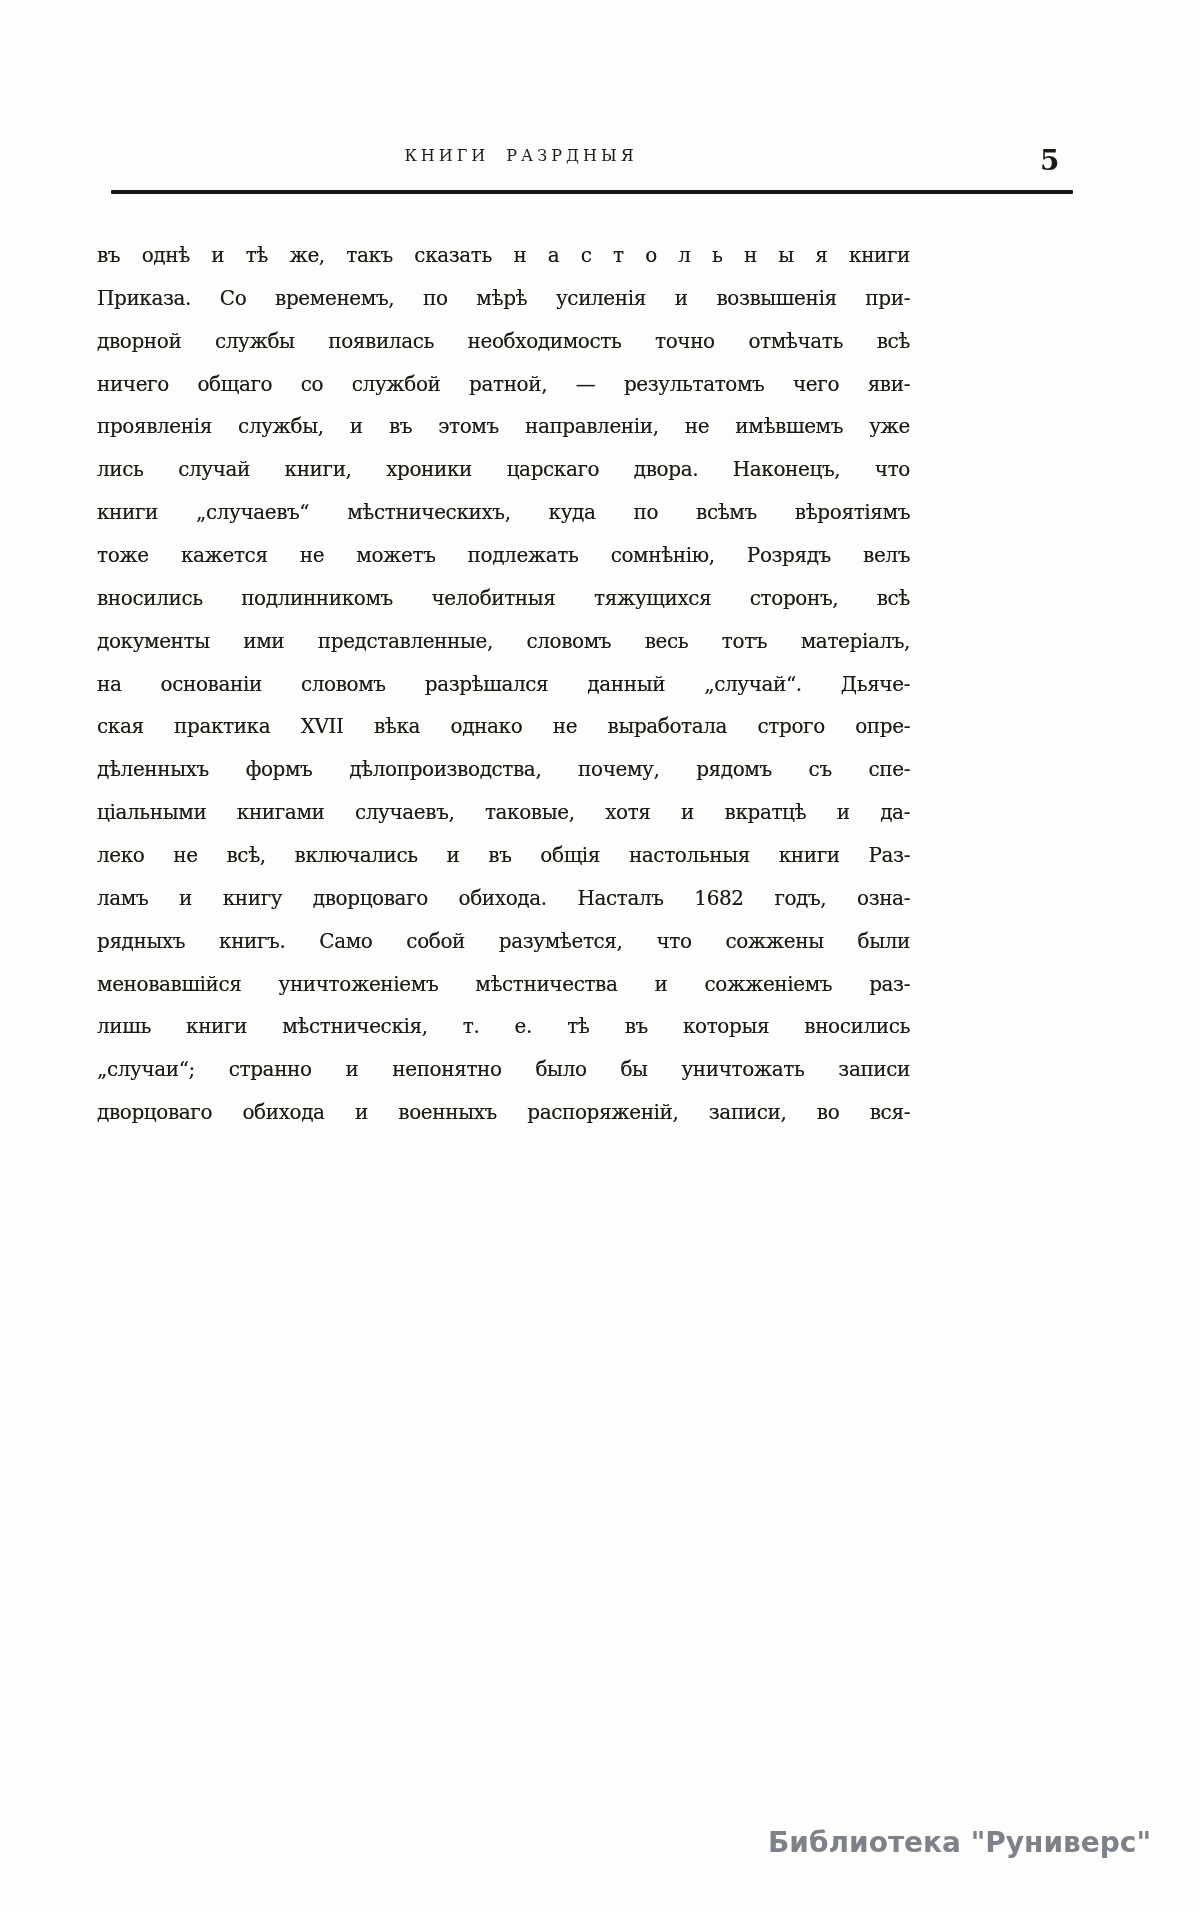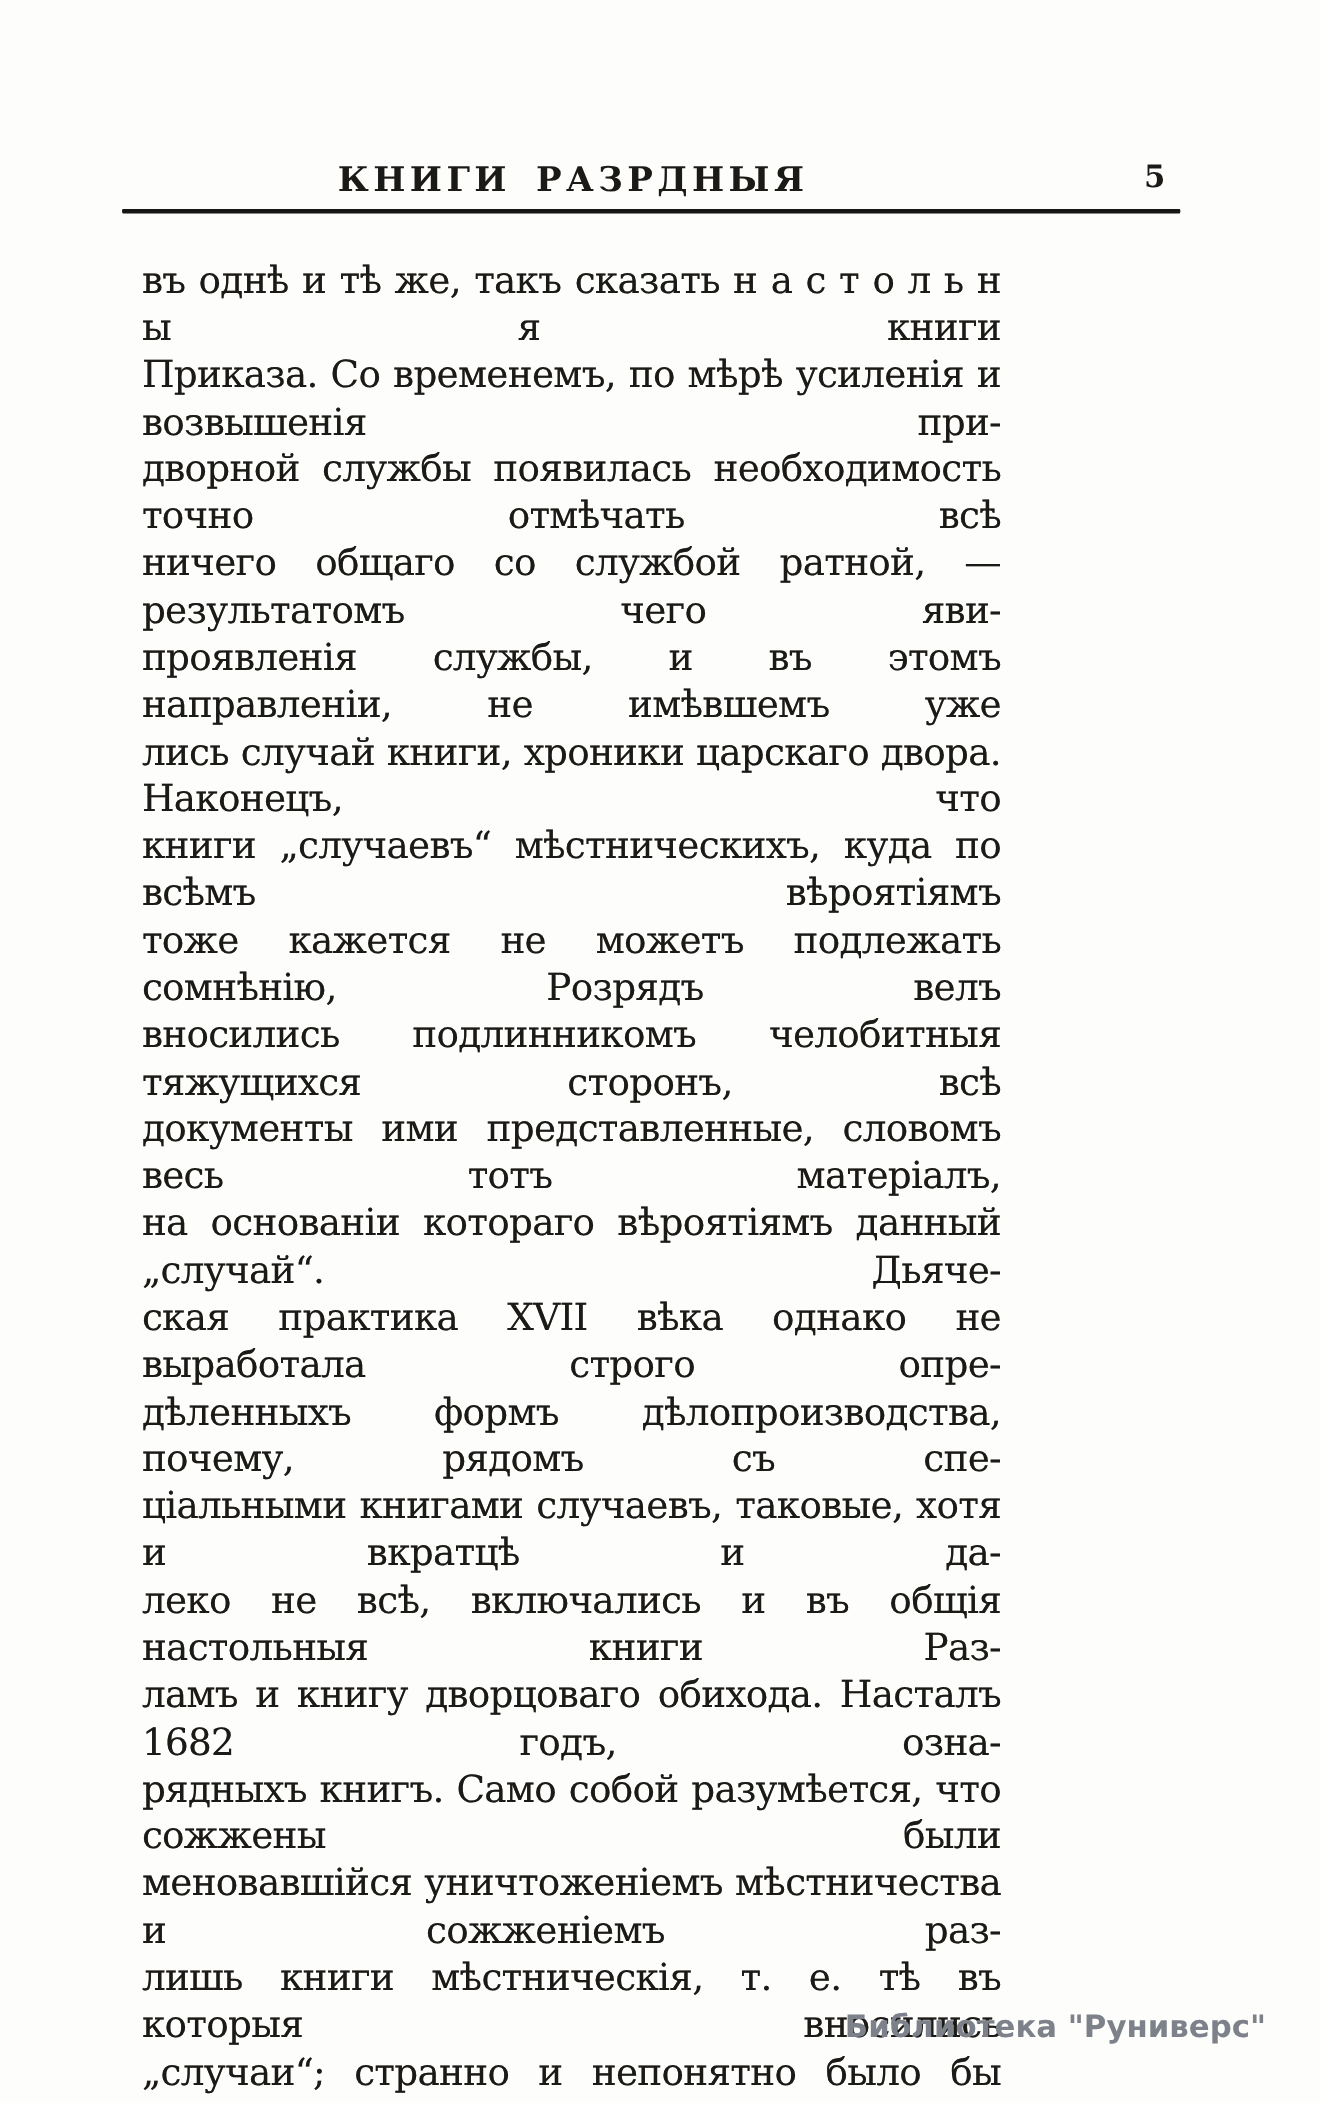--- a/index.html
+++ b/index.html
@@ -21,22 +21,22 @@
     top: 146px;
     left: 97px;
     width: 848px;
     height: 34px;
   }
   .running-title {
     position: absolute;
     left: 0;
     width: 100%;
     text-align: center;
-    font-size: 31px;
-    font-weight: bold;
+    font-size: 16px;
+    font-weight: normal;
     letter-spacing: 4px;
     word-spacing: 8px;
     white-space: nowrap;
   }
   .page-number {
     position: absolute;
     top: 144px;
     left: 1040px;
     font-size: 28px;
     font-weight: bold;
@@ -50,29 +50,28 @@
     background: #161616;
     border-radius: 1px;
   }
   .body-text {
     position: absolute;
     top: 234px;
     left: 97px;
     width: 813px;
   }
   .line {
-    font-size: 34px;
+    font-size: 20px;
     line-height: 42.86px;
     letter-spacing: -0.02em;
     white-space: normal;
     text-align: justify;
     text-align-last: justify;
     text-justify: inter-word;
     text-shadow: 0 0 0.5px rgba(20,18,15,0.55);
-    margin-left: 32px;
   }
   .watermark {
     position: absolute;
     top: 1826px;
     left: 768px;
     width: 280px;
     font-family: "DejaVu Sans", "Liberation Sans", sans-serif;
     font-size: 28px;
     font-weight: bold;
     color: var(--watermark_gray, #7d818a);
@@ -92,21 +91,21 @@
       <div class="line">въ однѣ и тѣ же, такъ сказать н а с т о л ь н ы я книги</div>
       <div class="line">Приказа. Со временемъ, по мѣрѣ усиленія и возвышенія при-</div>
       <div class="line">дворной службы появилась необходимость точно отмѣчать всѣ</div>
       <div class="line">ничего общаго со службой ратной, — результатомъ чего яви-</div>
       <div class="line">проявленія службы, и въ этомъ направленіи, не имѣвшемъ уже</div>
       <div class="line">лись случай книги, хроники царскаго двора. Наконецъ, что</div>
       <div class="line">книги „случаевъ“ мѣстническихъ, куда по всѣмъ вѣроятіямъ</div>
       <div class="line">тоже кажется не можетъ подлежать сомнѣнію, Розрядъ велъ</div>
       <div class="line">вносились подлинникомъ челобитныя тяжущихся сторонъ, всѣ</div>
       <div class="line">документы ими представленные, словомъ весь тотъ матеріалъ,</div>
-      <div class="line">на основаніи котораго вѣроятіямъ данный „случай“. Дьяче-</div>
+      <div class="line">на основаніи словомъ разрѣшался данный „случай“. Дьяче-</div>
       <div class="line">ская практика XVII вѣка однако не выработала строго опре-</div>
       <div class="line">дѣленныхъ формъ дѣлопроизводства, почему, рядомъ съ спе-</div>
       <div class="line">ціальными книгами случаевъ, таковые, хотя и вкратцѣ и да-</div>
       <div class="line">леко не всѣ, включались и въ общія настольныя книги Раз-</div>
       <div class="line">ламъ и книгу дворцоваго обихода. Насталъ 1682 годъ, озна-</div>
       <div class="line">рядныхъ книгъ. Само собой разумѣется, что сожжены были</div>
       <div class="line">меновавшійся уничтоженіемъ мѣстничества и сожженіемъ раз-</div>
       <div class="line">лишь книги мѣстническія, т. е. тѣ въ которыя вносились</div>
       <div class="line">„случаи“; странно и непонятно было бы уничтожать записи</div>
       <div class="line">дворцоваго обихода и военныхъ распоряженій, записи, во вся-</div>

